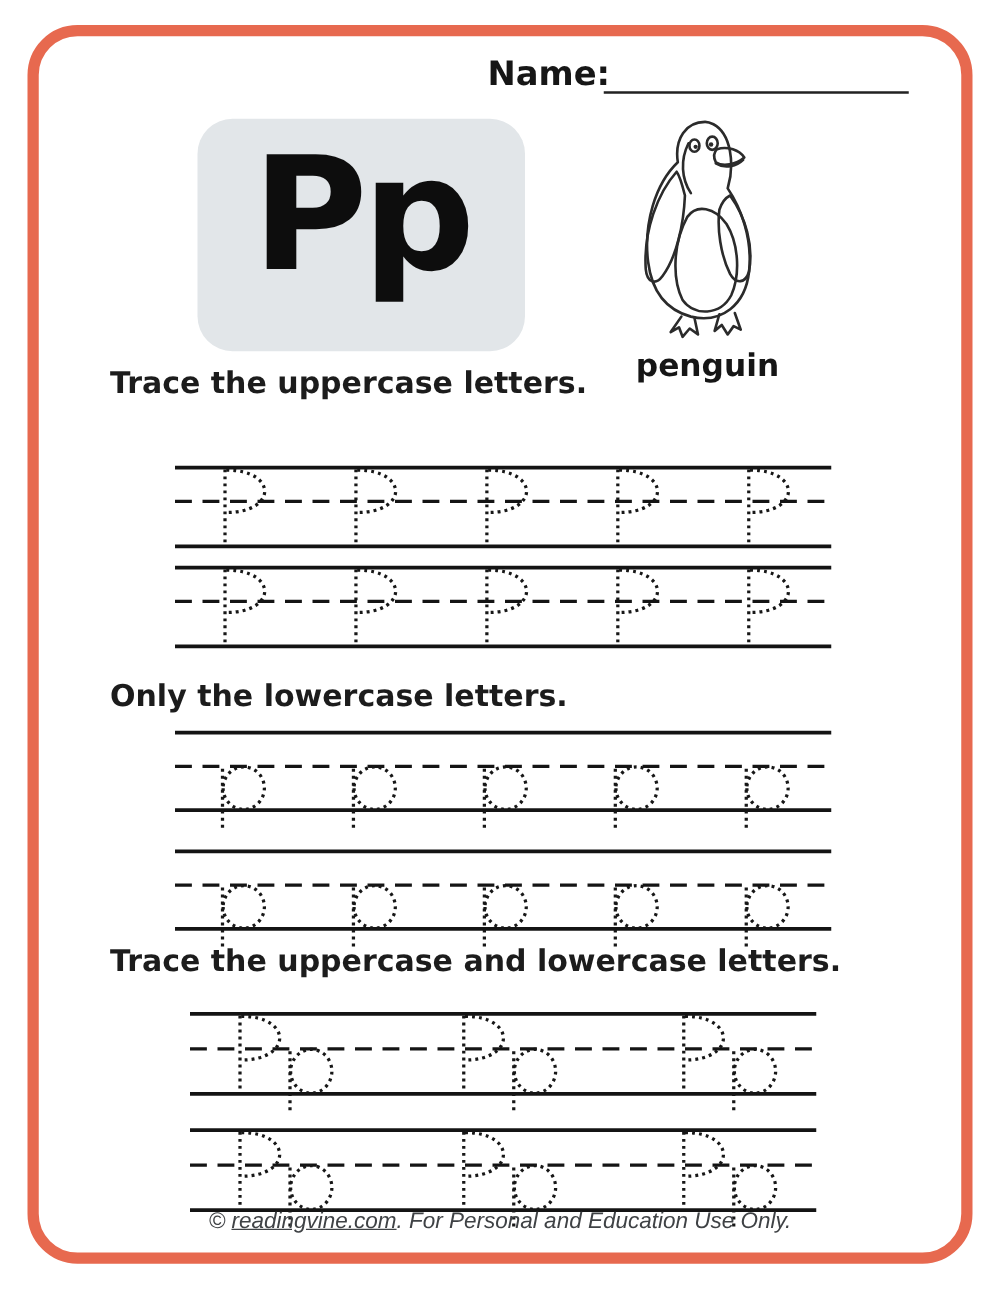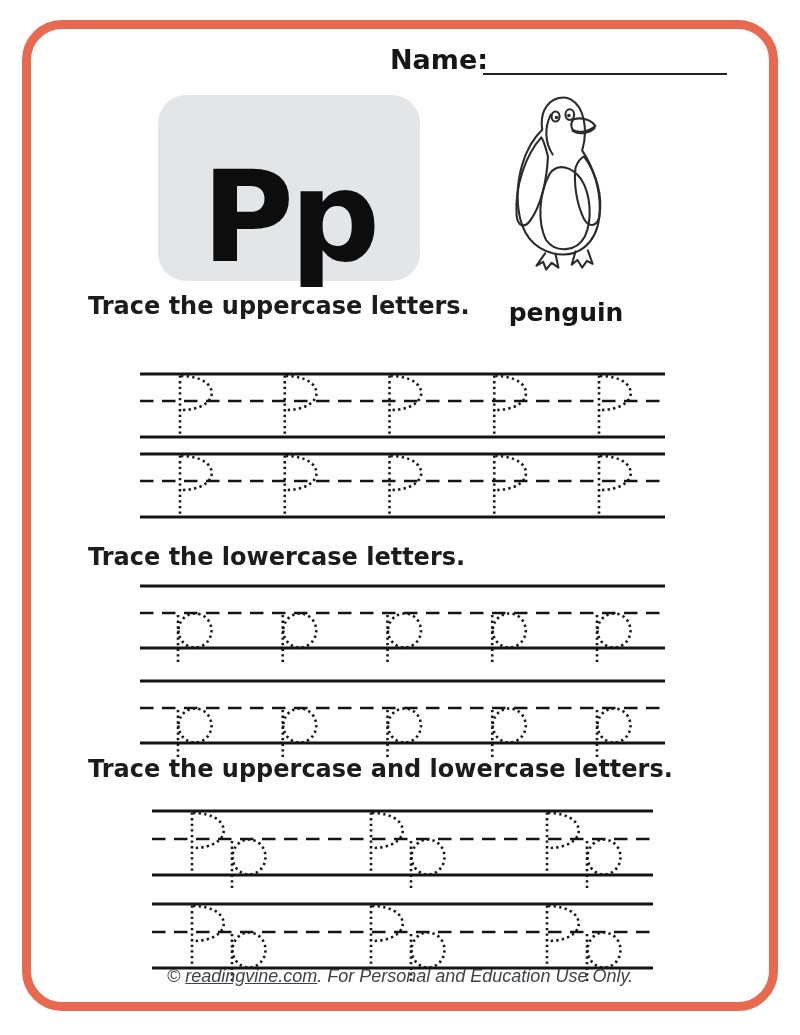--- a/index.html
+++ b/index.html
@@ -14,31 +14,31 @@
   .name-label{
     position:absolute;left:390px;top:44px;font-size:27px;font-weight:600;color:#161616;text-align:center;
   }
   .name-line{
     position:absolute;left:483px;top:47px;width:244px;height:26px;
     border-bottom:2.5px solid #222;
   }
   .letter-card{
     position:absolute;left:158px;top:95px;width:262px;height:186px;
     background:var(--card_bg,#E2E6E9);border-radius:28px;
-    display:flex;align-items:flex-end;justify-content:center;
+    display:flex;align-items:flex-start;justify-content:center;
   }
   .letter-card span{
     font-size:126px;font-weight:700;color:#0d0d0d;letter-spacing:-4px;
     line-height:1;padding-top:14px;
   }
   .penguin-wrap{position:absolute;left:490px;top:88px;width:152px;height:220px;}
   .penguin-wrap svg{display:block;}
   .penguin-label{
     position:absolute;left:0;top:190px;width:152px;text-align:center;
-    font-size:25px;font-weight:600;color:#161616;margin-top:20px;
+    font-size:25px;font-weight:600;color:#161616;
   }
   .section-heading{
     position:absolute;left:88px;font-size:24px;font-weight:600;color:#1c1c1c;white-space:nowrap;
   }
   .trace-row{position:absolute;}
   .trace-row svg .solid{stroke:#141414;stroke-width:3;fill:none;}
   .trace-row svg .dashmid{stroke:#141414;stroke-width:2.6;stroke-dasharray:13.5 8.5;fill:none;}
   .trace-row svg .dotted{stroke:#171717;stroke-width:2.6;stroke-dasharray:2.3 3.3;fill:none;}
   .footer{
     position:absolute;left:0;top:966px;width:800px;text-align:center;
@@ -115,21 +115,21 @@
         <path class="dotted" d="M 146.75 4.5 V 65"></path>
         <path class="dotted" d="M 147.75 5 C 188.75 5 188.75 39 147.75 39"></path>
         <path class="dotted" d="M 251.5 4.5 V 65"></path>
         <path class="dotted" d="M 252.5 5 C 293.5 5 293.5 39 252.5 39"></path>
         <path class="dotted" d="M 356.25 4.5 V 65"></path>
         <path class="dotted" d="M 357.25 5 C 398.25 5 398.25 39 357.25 39"></path>
         <path class="dotted" d="M 461 4.5 V 65"></path>
         <path class="dotted" d="M 462 5 C 503 5 503 39 462 39"></path>
       </svg></div>
 
-  <div class="section-heading" style="top:543px">Trace the lowercase letters.</div>
+  <div class="section-heading" style="top:543px">Only the lowercase letters.</div>
   <div class="trace-row" style="left:138px;top:583px"><svg width="530" height="88" viewBox="0 0 530 88">
         <path class="solid" d="M 2 3 H 527"></path>
         <path class="dashmid" d="M 2 30 H 527"></path>
         <path class="solid" d="M 2 65 H 527"></path>
         <path class="dotted" d="M 40 32 V 82"></path>
         <path class="dotted" d="M 40.5 47.5 a 16.5 17 0 1 0 33 0 a 16.5 17 0 1 0 -33 0"></path>
         <path class="dotted" d="M 144.75 32 V 82"></path>
         <path class="dotted" d="M 145.25 47.5 a 16.5 17 0 1 0 33 0 a 16.5 17 0 1 0 -33 0"></path>
         <path class="dotted" d="M 249.5 32 V 82"></path>
         <path class="dotted" d="M 250 47.5 a 16.5 17 0 1 0 33 0 a 16.5 17 0 1 0 -33 0"></path>

